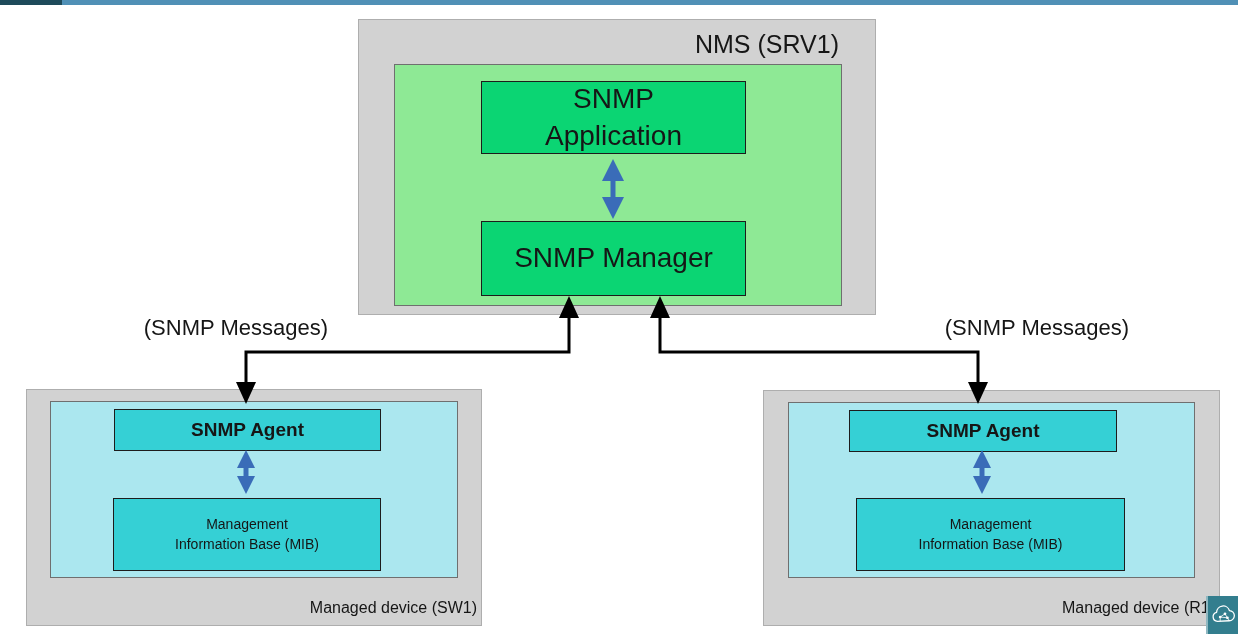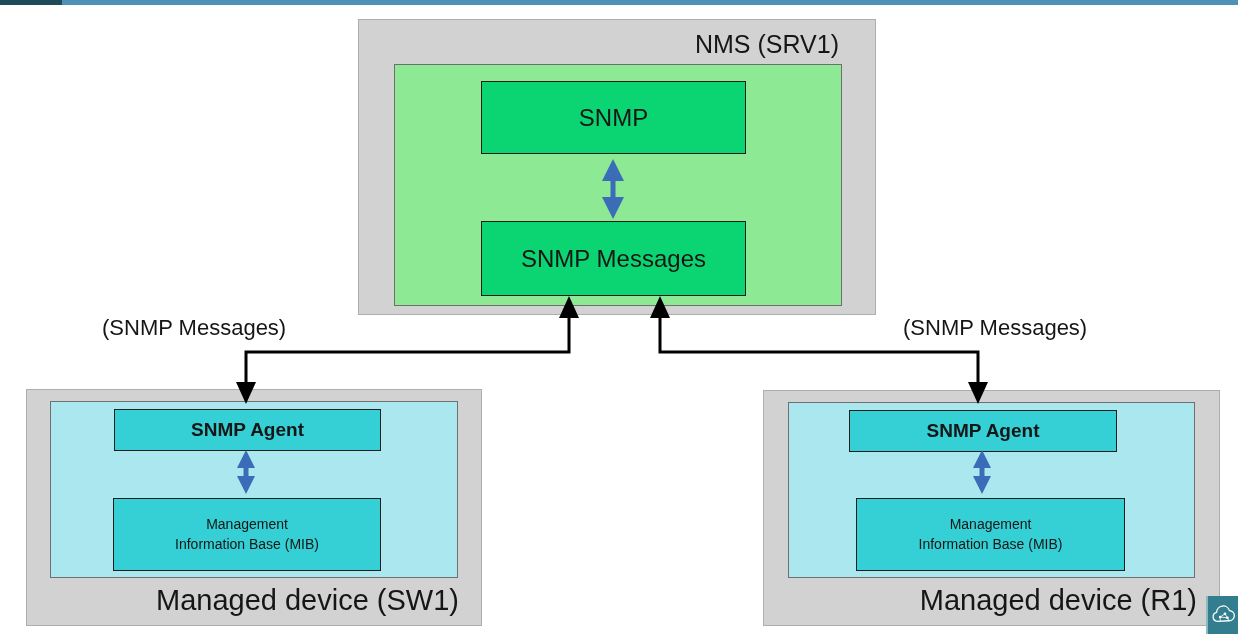--- a/index.html
+++ b/index.html
@@ -38,30 +38,30 @@
     border:1px solid var(--node-border);
     box-sizing:border-box;
     display:flex;flex-direction:column;align-items:center;justify-content:center;
     text-align:center;
   }
   .node-green{background:var(--node-green);}
   .node-teal{background:var(--node-teal);}
 
   .group-title{position:absolute;white-space:nowrap;}
   .nms-title{top:10px;right:36px;font-size:25px;}
-  .device-title{bottom:8px;right:22px;font-size:29px;margin-top:24px;}
+  .device-title{bottom:8px;right:4px;font-size:16px;margin-top:24px;}
 
   .app-line,.mib-line{display:block;}
-  .node-label-lg{font-size:24px;line-height:1.32;}
+  .node-label-lg{font-size:28px;line-height:1.32;}
   .node-label-md{font-size:19px;line-height:1.25;font-weight:bold;}
   .mib-line{font-size:14px;line-height:1.42;}
 
   .msg-label{
     position:absolute;top:315px;width:226px;
-    font-size:22px;text-align:left;white-space:nowrap;
+    font-size:22px;text-align:right;white-space:nowrap;
   }
   .msg-label-left{left:102px;}
   .msg-label-right{left:903px;}
 
   
   .overlay{position:absolute;inset:0;pointer-events:none;}
   .connector{stroke:var(--connector);stroke-width:3;fill:none;}
   .connector-head{fill:var(--connector);stroke:none;}
   .blue-line{stroke:var(--arrow-blue);stroke-width:5;fill:none;}
   .blue-head{fill:var(--arrow-blue);stroke:none;}
@@ -84,23 +84,24 @@
   <div class="progress-bar">
     <div class="progress-watched"></div>
     <div class="progress-remaining"></div>
   </div>
 
   <div class="group" style="left:358px;top:19px;width:518px;height:296px;">
     <div class="group-title nms-title">NMS (SRV1)</div>
     <div class="inner-panel nms-inner" style="left:35px;top:44px;width:448px;height:242px;"></div>
     <div class="node node-green node-label-lg" style="left:122px;top:61px;width:265px;height:73px;">
       <span class="app-line">SNMP</span>
+      <span class="app-line">Application</span>
     </div>
     <div class="node node-green node-label-lg" style="left:122px;top:201px;width:265px;height:75px;">
-      <span>SNMP Messages</span>
+      <span>SNMP Manager</span>
     </div>
   </div>
 
   <div class="group" style="left:26px;top:389px;width:456px;height:237px;">
     <div class="inner-panel device-inner" style="left:23px;top:11px;width:408px;height:177px;"></div>
     <div class="node node-teal node-label-md" style="left:87px;top:19px;width:267px;height:42px;">
       <span>SNMP Agent</span>
     </div>
     <div class="node node-teal" style="left:86px;top:108px;width:268px;height:73px;">
       <span class="mib-line">Management</span>

